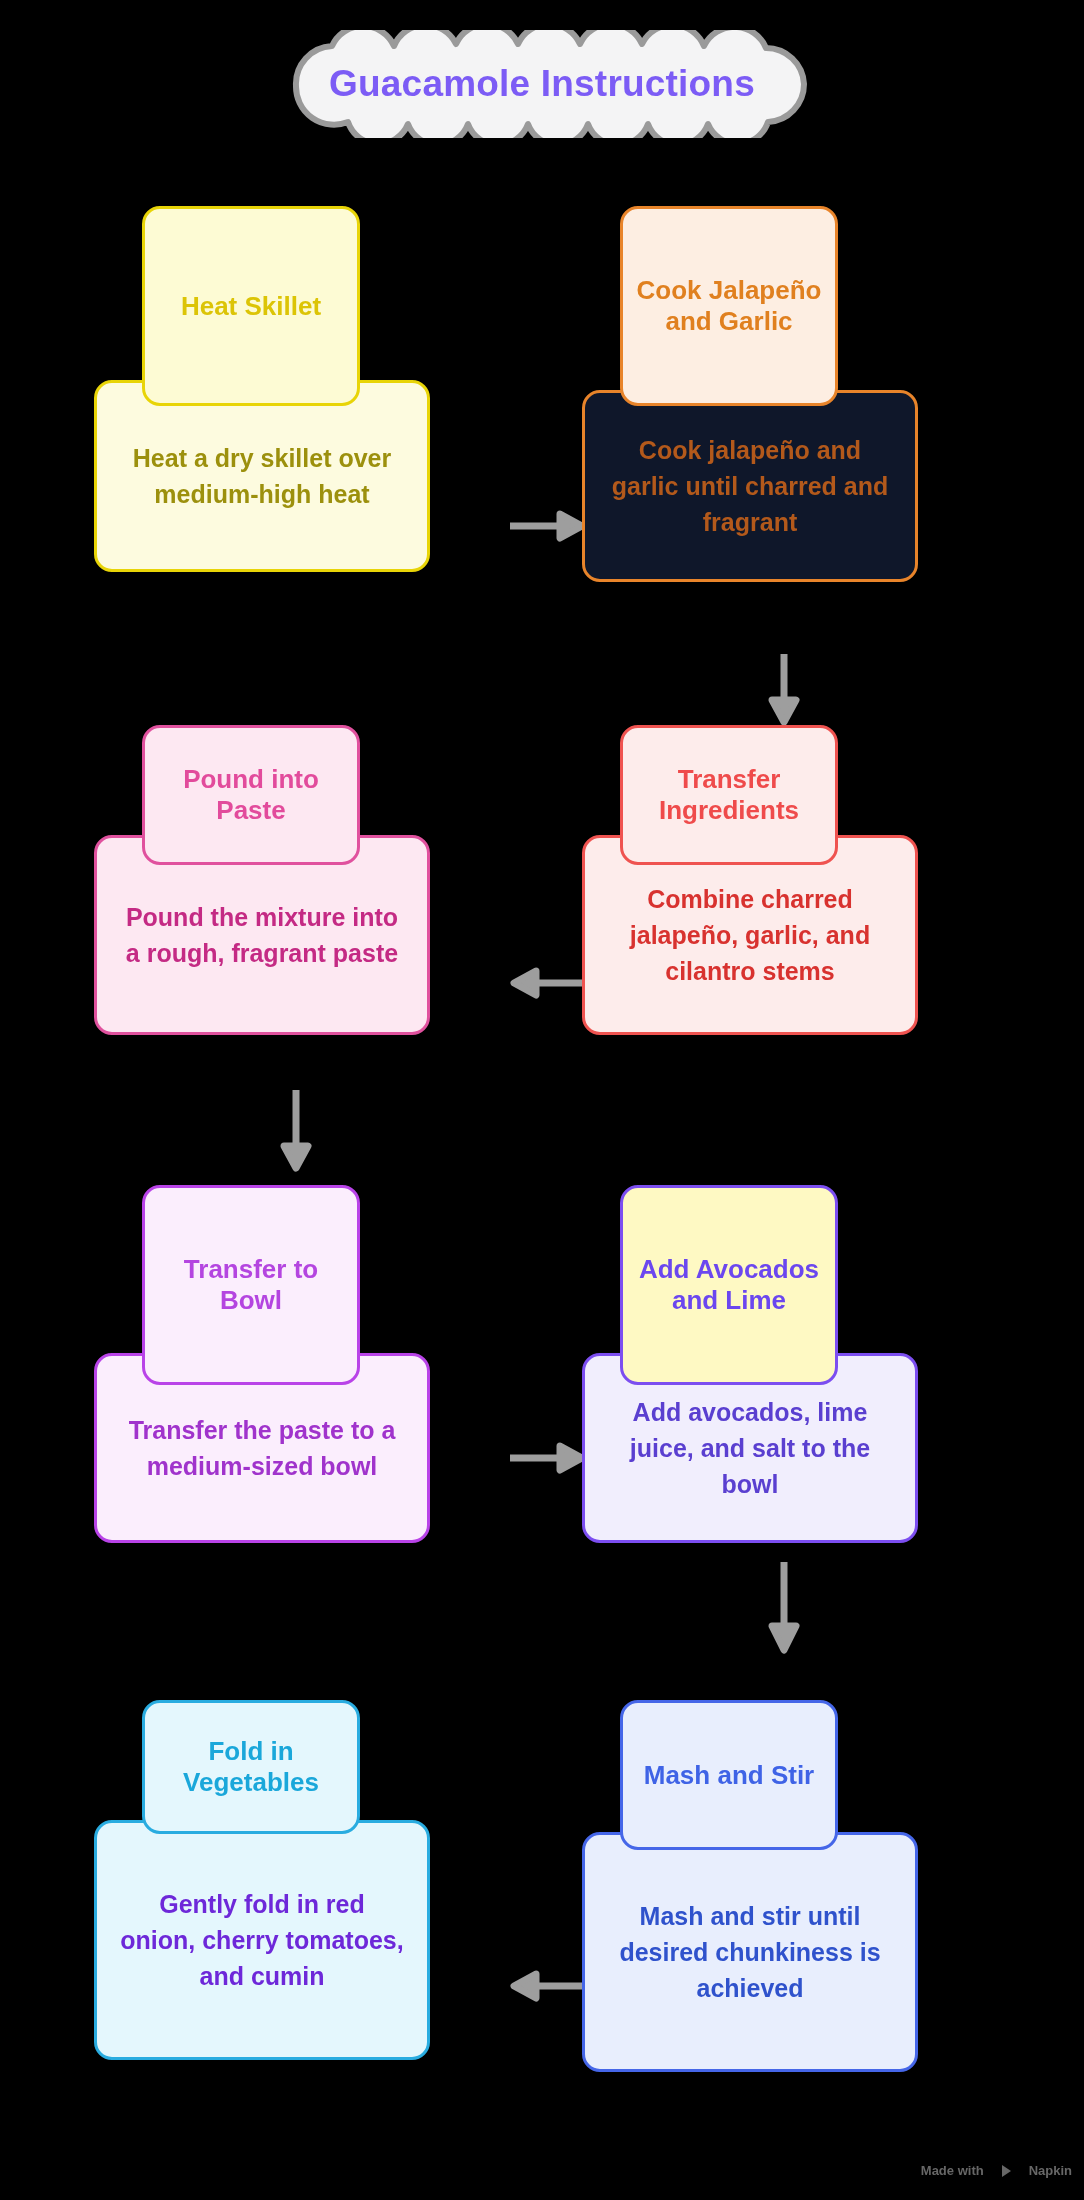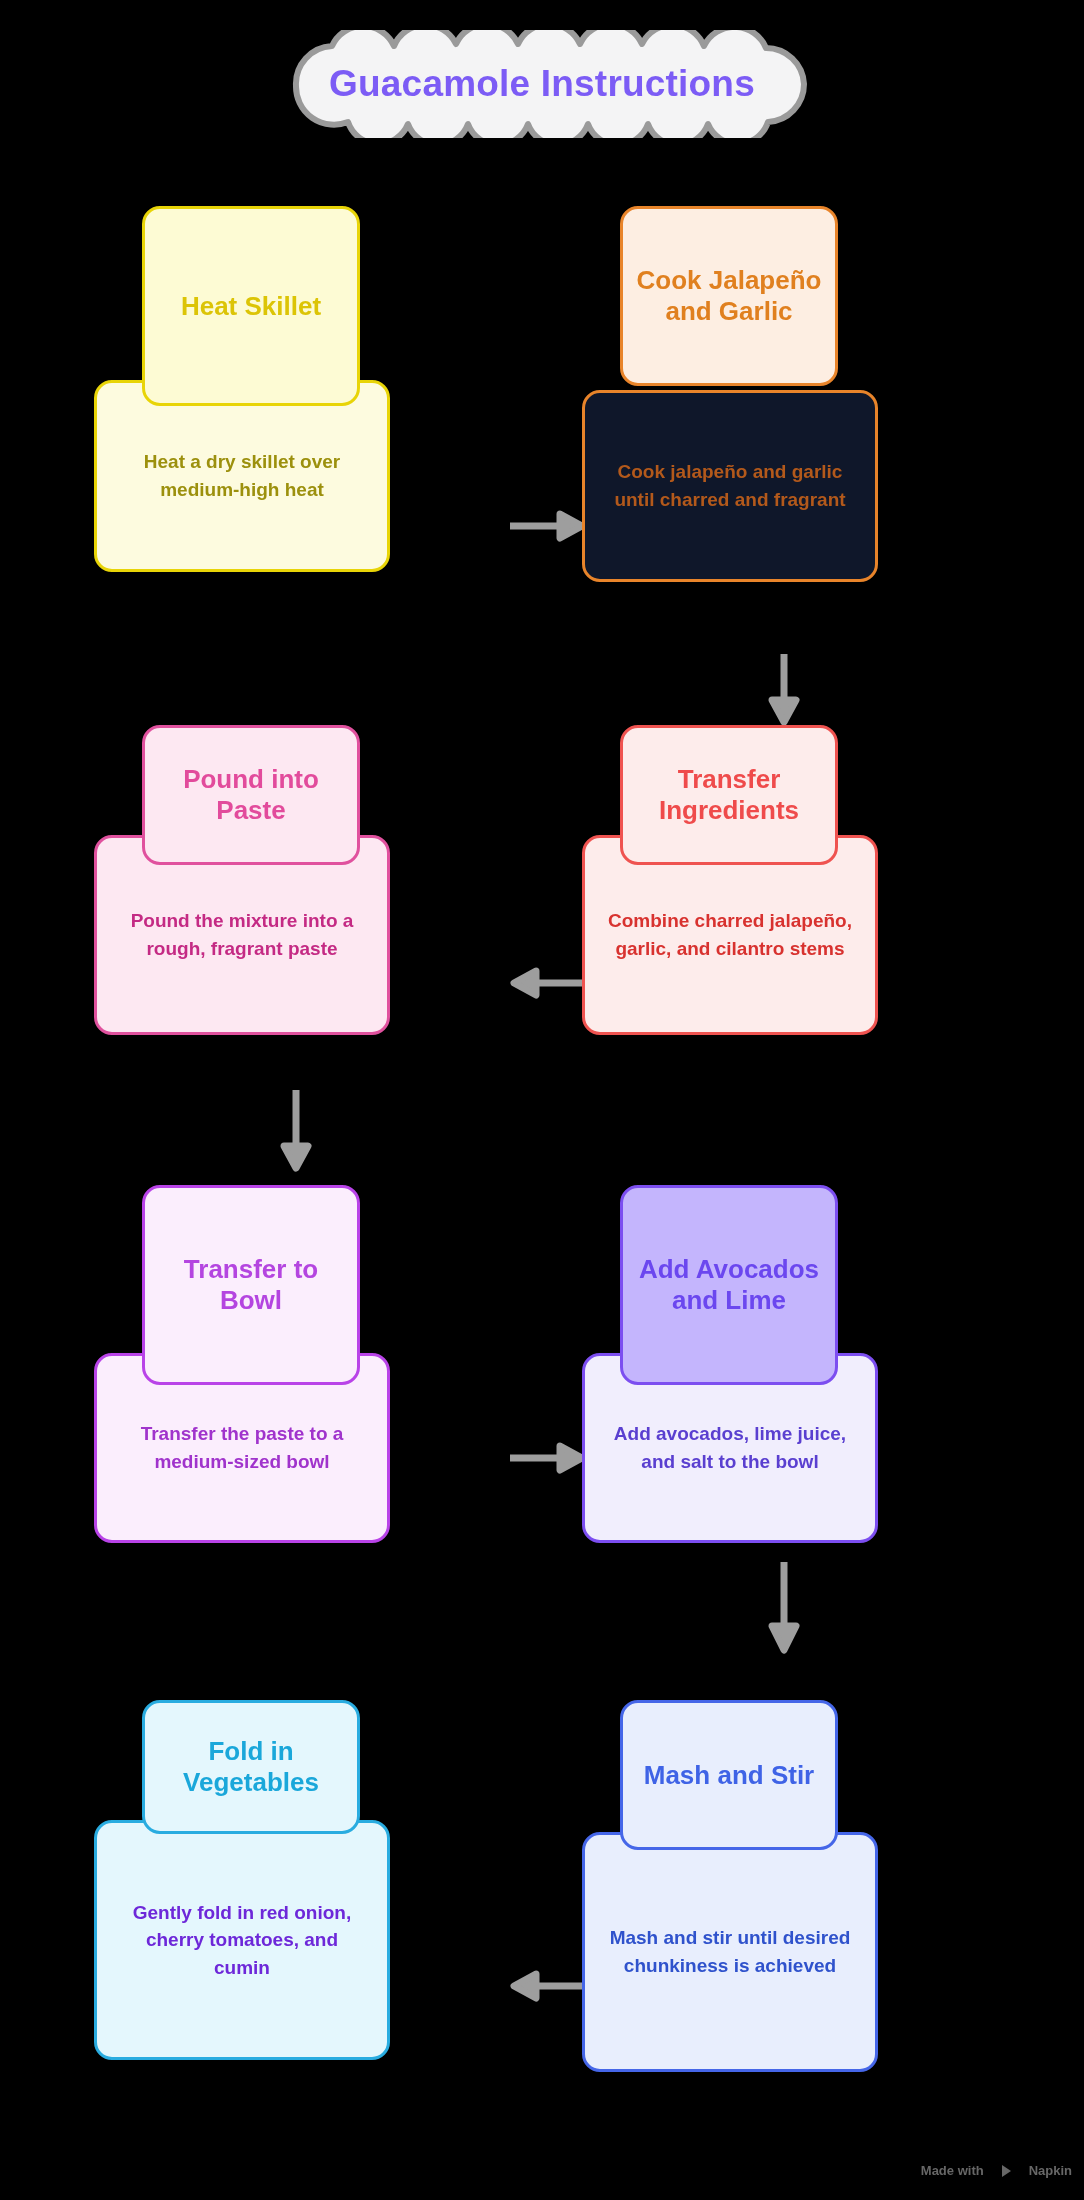--- a/index.html
+++ b/index.html
@@ -60,29 +60,29 @@
     justify-content: center;
     text-align: center;
     font-size: 26px;
     font-weight: bold;
     line-height: 1.18;
     padding: 10px 8px;
     z-index: 2;
   }
   .node .body {
     position: absolute;
-    width: 296px;
+    width: 336px;
     border-width: 3px;
     border-style: solid;
     border-radius: 18px;
     display: flex;
     align-items: center;
     justify-content: center;
     text-align: center;
-    font-size: 19px;
+    font-size: 25px;
     font-weight: bold;
     line-height: 1.45;
     padding: 16px 22px;
     z-index: 1;
   }
 
   
   .node.left .head  { left: 48px; justify-content: center; }
   .node.left .body  { left: 0px;  }
   
@@ -149,21 +149,21 @@
     </div>
     <div class="head" style="top: 0px; height: 200px; border-color: rgb(232, 212, 7); background: rgb(253, 251, 212); color: rgb(220, 196, 6);">
       <span>Heat Skillet</span>
     </div>
   </div>
 
   <div class="node right" id="n1" style="left:582px; top:206px;">
     <div class="body" style="top: 184px; height: 192px; border-color: rgb(232, 132, 42); background: #0f172a; color: rgb(179, 89, 27);">
       <span>Cook jalapeño and garlic until charred and fragrant</span>
     </div>
-    <div class="head" style="top: 0px; height: 180px; border-color: rgb(232, 132, 42); background: rgb(253, 238, 226); color: rgb(224, 128, 31);">
+    <div class="head" style="top: 0px; height: 200px; border-color: rgb(232, 132, 42); background: rgb(253, 238, 226); color: rgb(224, 128, 31);">
       <span>Cook Jalapeño and Garlic</span>
     </div>
   </div>
 
   <div class="node left" id="n2" style="left:94px; top:725px;">
     <div class="body" style="top: 110px; height: 200px; border-color: rgb(224, 81, 158); background: rgb(253, 232, 242); color: rgb(196, 42, 132);">
       <span>Pound the mixture into a rough, fragrant paste</span>
     </div>
     <div class="head" style="top: 0px; height: 140px; border-color: rgb(224, 81, 158); background: rgb(253, 232, 242); color: rgb(226, 75, 156);">
       <span>Pound into Paste</span>
@@ -185,21 +185,21 @@
     </div>
     <div class="head" style="top: 0px; height: 200px; border-color: rgb(185, 67, 232); background: rgb(251, 238, 253); color: rgb(180, 69, 224);">
       <span>Transfer to Bowl</span>
     </div>
   </div>
 
   <div class="node right" id="n5" style="left:582px; top:1185px;">
     <div class="body" style="top: 168px; height: 190px; border-color: rgb(124, 78, 240); background: rgb(241, 238, 253); color: rgb(90, 63, 208);">
       <span>Add avocados, lime juice, and salt to the bowl</span>
     </div>
-    <div class="head" style="top: 0px; height: 200px; border-color: rgb(124, 78, 240); background: #c4b5fd; color: rgb(107, 71, 239); justify-content: flex-end;">
+    <div class="head" style="top: 0px; height: 200px; border-color: rgb(124, 78, 240); background: #fef9c3; color: rgb(107, 71, 239); justify-content: flex-end;">
       <span>Add Avocados and Lime</span>
     </div>
   </div>
 
   <div class="node left" id="n6" style="left:94px; top:1700px;">
     <div class="body" style="top: 120px; height: 240px; border-color: rgb(41, 172, 224); background: rgb(228, 247, 253); color: #6d28d9;">
       <span>Gently fold in red onion, cherry tomatoes, and cumin</span>
     </div>
     <div class="head" style="top: 0px; height: 134px; border-color: rgb(41, 172, 224); background: rgb(228, 247, 253); color: rgb(26, 167, 218);">
       <span>Fold in Vegetables</span>

